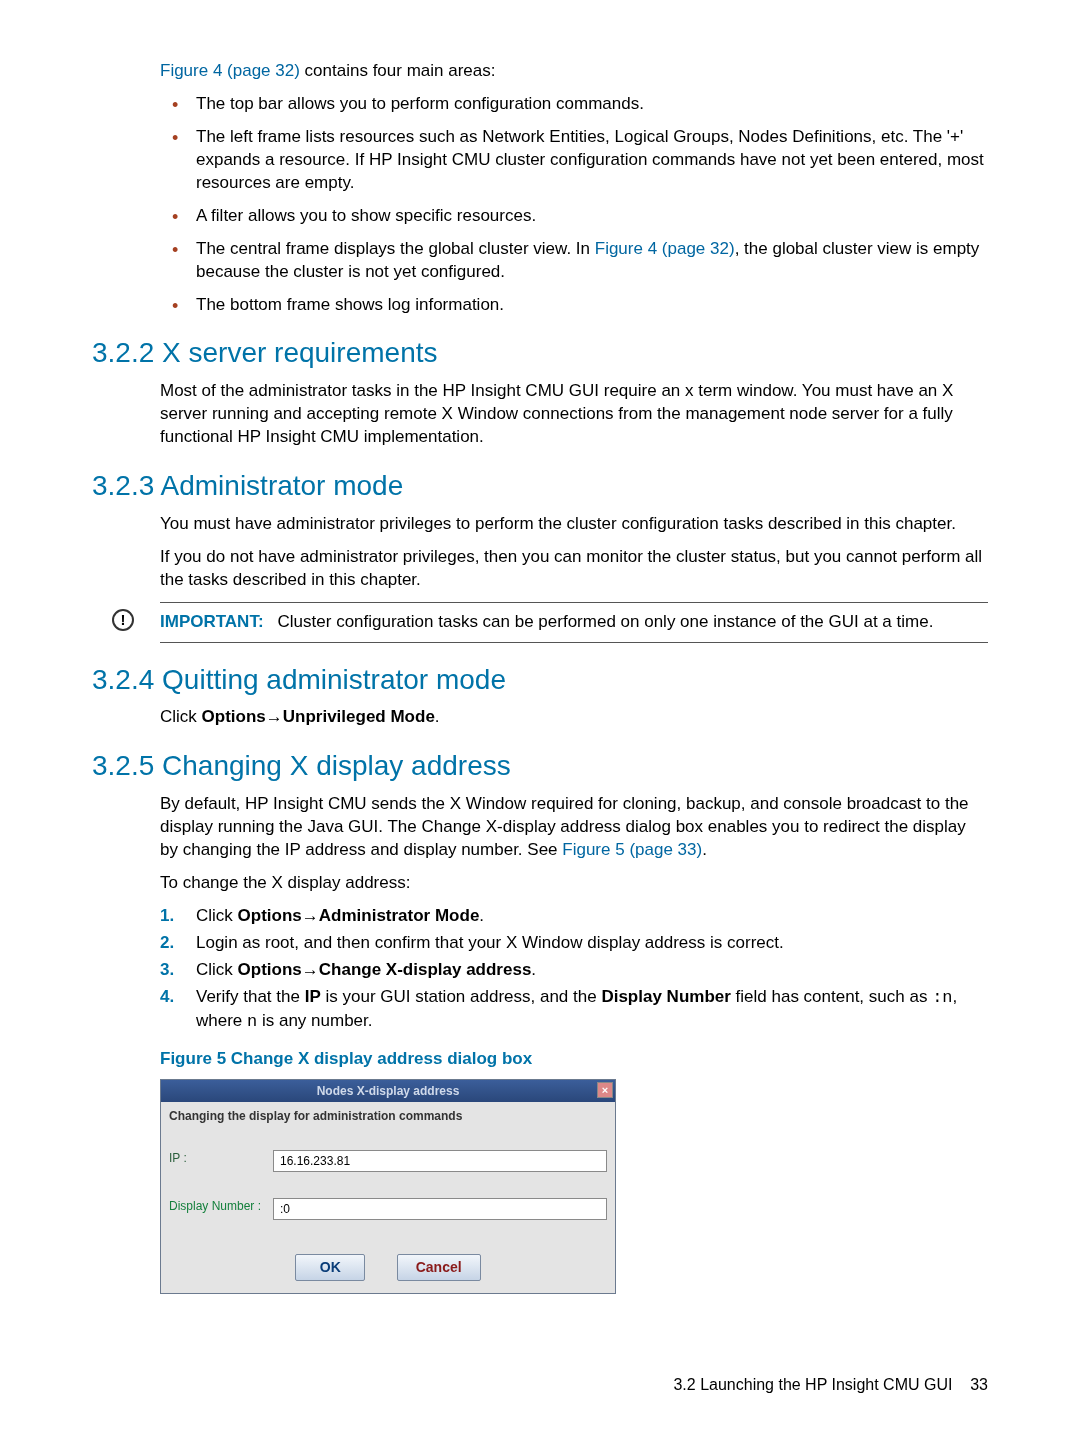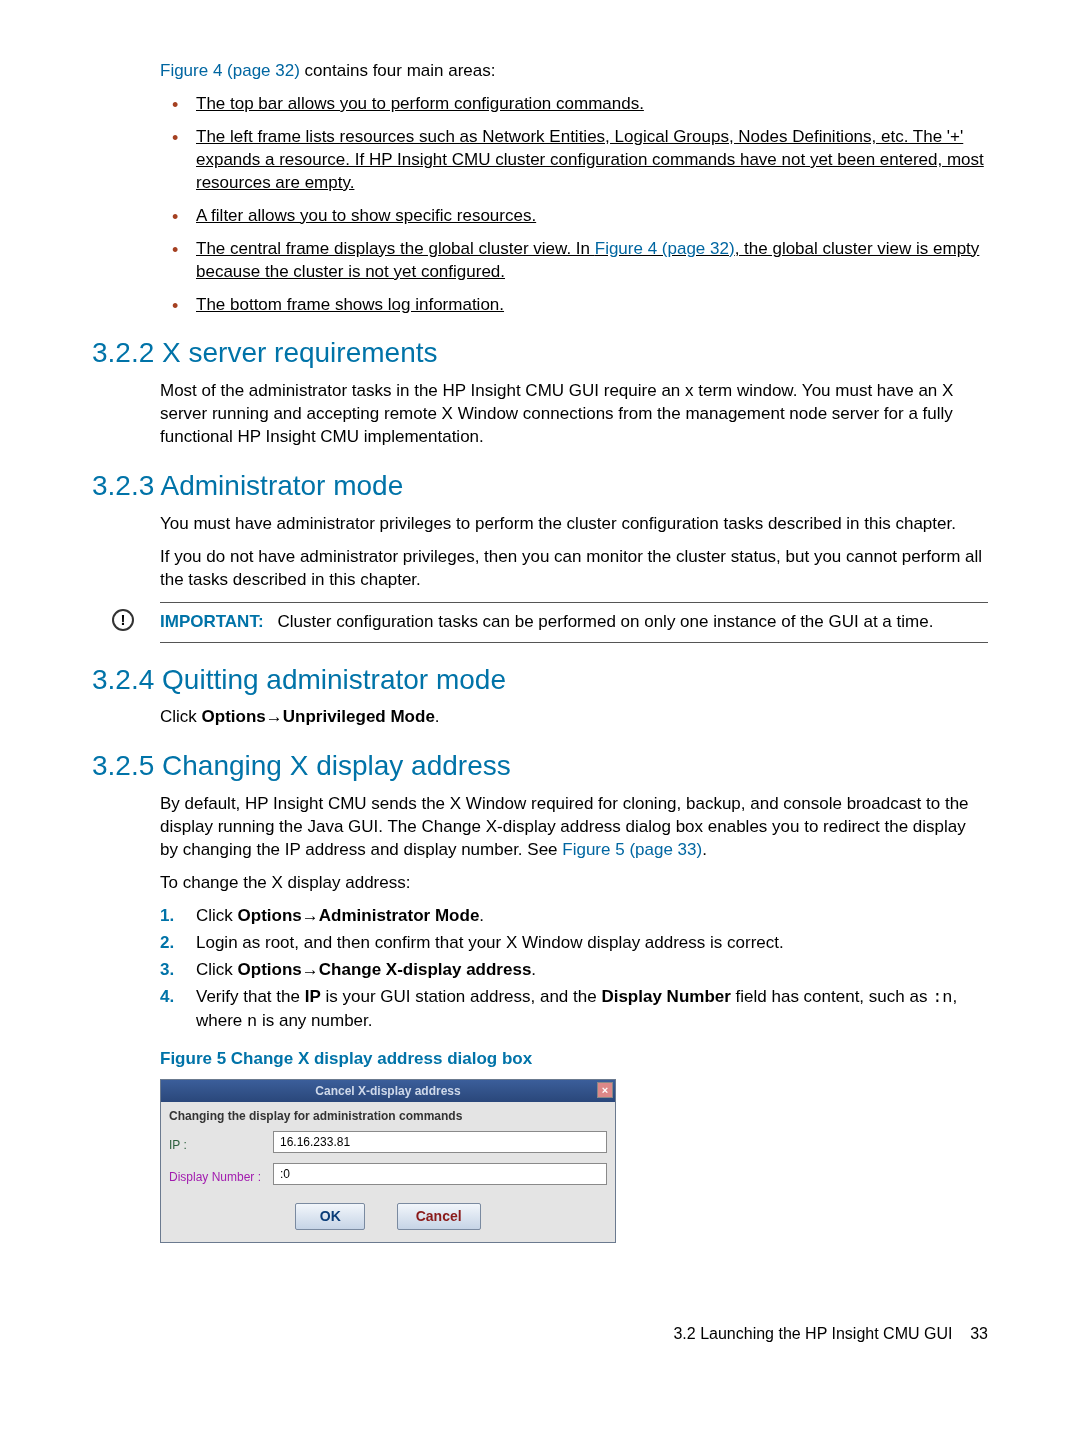--- a/index.html
+++ b/index.html
@@ -8,21 +8,21 @@
     font-size: 17px;
     line-height: 1.35;
     color: #000;
     background: #fff;
     width: 1080px;
     padding: 60px 92px 40px 92px;
   }
   .content { margin-left: 68px; }
   .intro-line { margin-bottom: 10px; }
   .link { color: #0066a1; }
-  ul.bullets { list-style: none; margin: 0 0 14px 0; padding: 0; text-decoration: underline; }
+  ul.bullets { list-style: none; margin: 0 0 14px 0; padding: 0; }
   ul.bullets li { position: relative; padding-left: 36px; margin-bottom: 10px; }
   ul.bullets li::before { content: "•"; position: absolute; left: 12px; color: #a54021; font-size: 18px; }
   h3.section-heading {
     color: #0073a8;
     font-weight: normal;
     font-size: 28px;
     margin: 18px 0 8px 0;
   }
   .para { margin-bottom: 10px; }
   .bold { font-weight: bold; }
@@ -77,23 +77,23 @@
     position: absolute; right: 2px; top: 2px;
     width: 16px; height: 16px;
     background: #d88;
     border: 1px solid #888;
     color: #fff;
     font-size: 11px;
     line-height: 14px;
     text-align: center;
   }
   .dialog-body { background: #e4e4e4; padding: 6px 8px 8px 8px; }
-  .dialog-subhead { font-weight: bold; color: #333; margin-bottom: 7px; font-size: 12px; }
-  .dialog-row { display: flex; align-items: flex-end; margin-bottom: 10px; }
-  .dialog-label { width: 104px; font-size: 12px; color: #a21caf; }
+  .dialog-subhead { font-weight: bold; color: #333; margin-bottom: 26px; font-size: 12px; }
+  .dialog-row { display: flex; align-items: flex-start; margin-bottom: 26px; }
+  .dialog-label { width: 104px; font-size: 12px; color: #15803d; }
   .dialog-label.ip { color: #2b5f3c; }
   .dialog-input {
     flex: 1;
     background: #fff;
     border: 1px solid #8a8a8a;
     padding: 9px 6px;
     font-size: 12px;
     height: 22px;
   }
   .dialog-buttons { text-align: center; padding: 2px 0 4px 0; }
@@ -173,21 +173,21 @@
     </li>
     <li>
       <span>Verify that the </span><span class="bold">IP</span><span> is your GUI station address, and the </span><span class="bold">Display Number</span><span> field has content, such as </span><span class="mono">:n</span><span>, where </span><span class="mono">n</span><span> is any number.</span>
     </li>
   </ol>
 
   <p class="fig-caption">Figure 5 Change X display address dialog box</p>
 
   <div class="dialog">
     <div class="dialog-titlebar">
-      <span>Cancel X-display address</span>
+      <span>Nodes X-display address</span>
       <div class="dialog-close">×</div>
     </div>
     <div class="dialog-body">
       <div class="dialog-subhead">Changing the display for administration commands</div>
       <div class="dialog-row">
         <div class="dialog-label ip">IP :</div>
         <input class="dialog-input" value="16.16.233.81" style="">
       </div>
       <div class="dialog-row">
         <div class="dialog-label">Display Number :</div>

